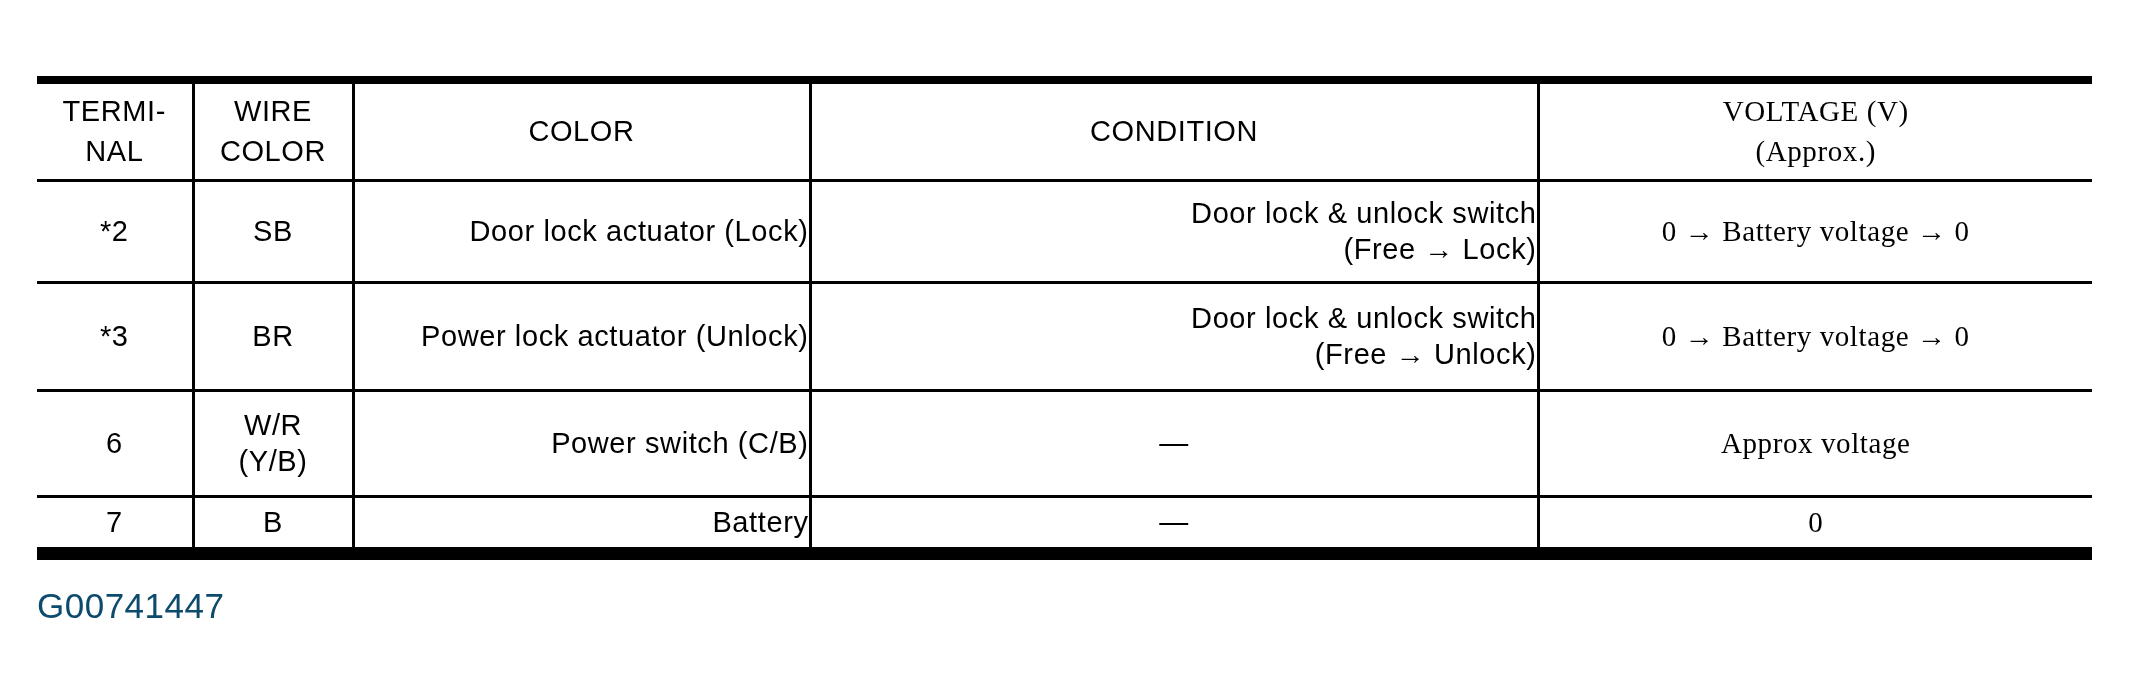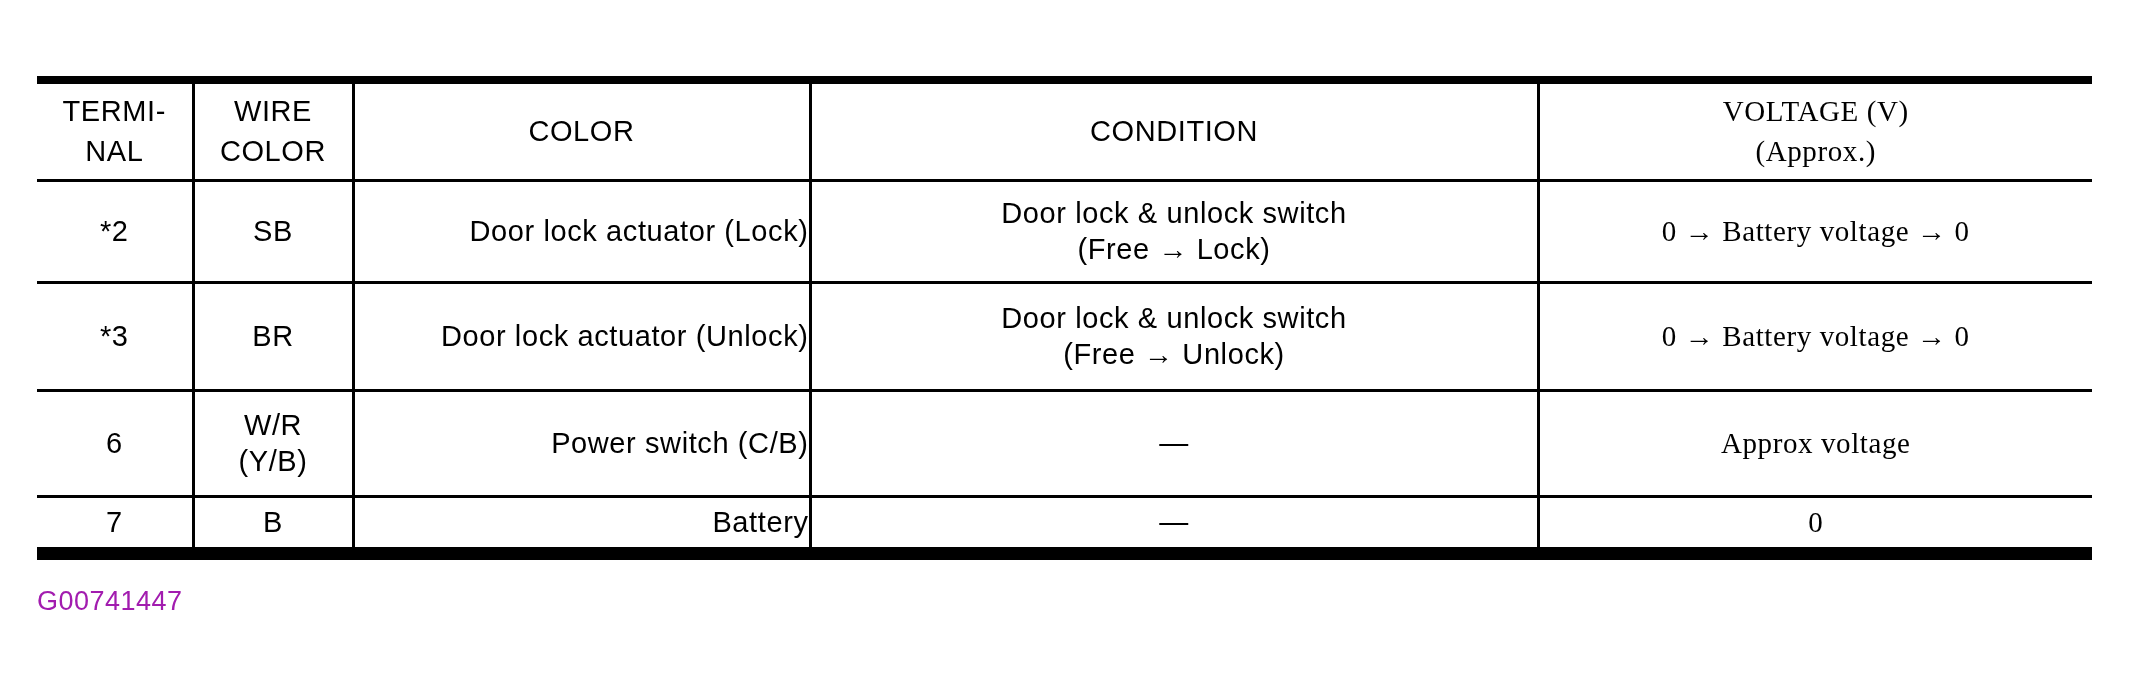--- a/index.html
+++ b/index.html
@@ -37,33 +37,33 @@
   .spec th:last-child, .spec td:last-child { border-right: none; font-family: Liberation Serif, serif; }
   .spec tr:last-child td { border-bottom: none; }
   .spec th {
     text-align: center;
     line-height: 40px;
     white-space: pre-line;
   }
   .spec td { line-height: 36px; }
   .c  { text-align: center; }
   .item { text-align: right; padding-left: 15px; }
-  .cond { text-align: center; padding-left: 36px; white-space: pre-line; }
+  .cond { text-align: right; padding-left: 36px; white-space: pre-line; }
   .wire { white-space: pre-line; }
   tr.r-head { height: 100px; }
   tr.r-1 { height: 102px; }
   tr.r-2 { height: 108px; }
   tr.r-3 { height: 106px; }
   tr.r-4 { height: 57px; }
   .figure-id {
     position: absolute;
     left: 37px; top: 586px;
-    font-size: 27px;
+    font-size: 35px;
     letter-spacing: 0.5px;
-    color: #a21caf;
+    color: #0c4a6e;
   }
 </style>
 </head>
 <body>
 
 <div class="sheet">
 
   <table class="spec">
     <colgroup>
       <col style="width:156px">
@@ -87,21 +87,21 @@
         <td class="c">*2</td>
         <td class="c wire">SB</td>
         <td class="item">Door lock actuator (Lock)</td>
         <td class="cond">Door lock &amp; unlock switch
 (Free → Lock)</td>
         <td class="c">0 → Battery voltage → 0</td>
       </tr>
       <tr class="r-2">
         <td class="c">*3</td>
         <td class="c wire">BR</td>
-        <td class="item">Door lock actuator (Unlock)</td>
+        <td class="item">Power lock actuator (Unlock)</td>
         <td class="cond">Door lock &amp; unlock switch
 (Free → Unlock)</td>
         <td class="c">0 → Battery voltage → 0</td>
       </tr>
       <tr class="r-3">
         <td class="c">6</td>
         <td class="c wire">W/R
 (Y/B)</td>
         <td class="item">Power switch (C/B)</td>
         <td class="c">—</td>

